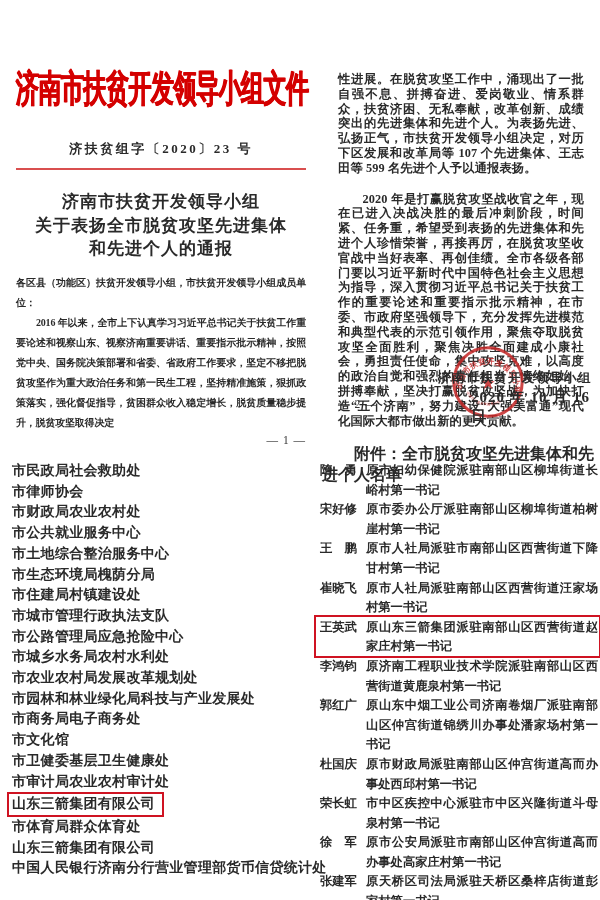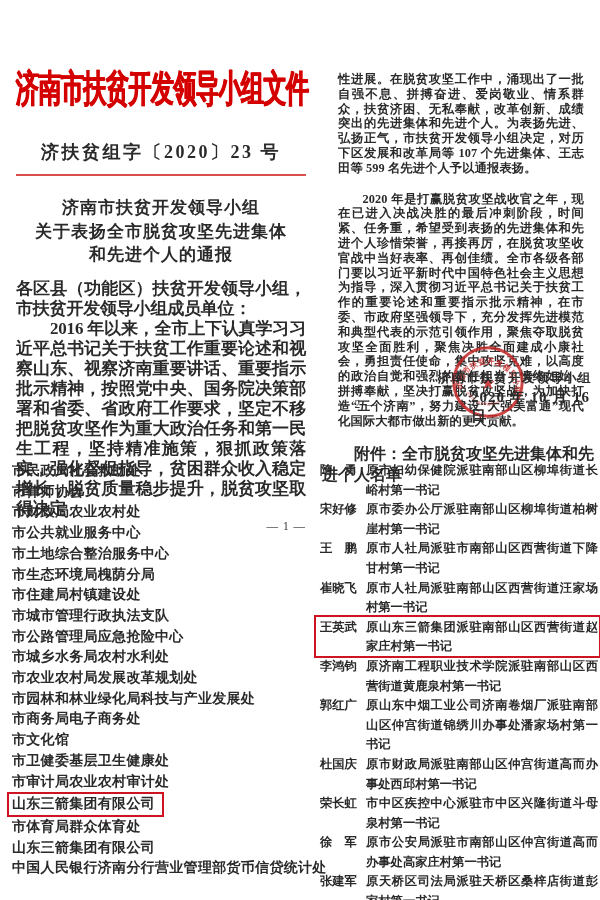--- a/index.html
+++ b/index.html
@@ -13,24 +13,24 @@
 
   
   #page1{left:16px;top:60px;width:290px;height:392px;padding-top:4px;}
   .banner-wrap{height:40px;}
   .banner{
     color:#d40000;font-weight:bold;font-size:23px;text-align:center;white-space:nowrap;
     transform:scaleY(1.62);transform-origin:center top;
     letter-spacing:-0.5px;
     text-shadow:0.6px 0 0 #d40000,-0.6px 0 0 #d40000;
   }
-  .doc-no{margin-top:36px;text-align:center;font-size:18px;font-weight:bold;letter-spacing:2.5px;}
+  .doc-no{margin-top:36px;text-align:center;font-size:13px;font-weight:bold;letter-spacing:2.5px;}
   .red-rule{margin-top:10px;height:2px;background:#d94f4f;}
   .doc-title{margin-top:20px;text-align:center;font-size:17px;font-weight:bold;line-height:23.5px;letter-spacing:1px;}
-  .body1{margin-top:12px;font-size:17px;line-height:20px;text-align:justify;letter-spacing:-0.2px;font-weight:600;}
+  .body1{margin-top:12px;font-size:10px;line-height:20px;text-align:justify;letter-spacing:-0.2px;font-weight:600;}
   .body1 p{margin:0;}
   .indent{text-indent:2em;}
   .pagenum{font-size:11.5px;letter-spacing:1px;color:#333;}
   #page1 .pagenum{text-align:right;margin-top:1px;}
 
   
   #page2{left:322px;top:56px;width:278px;height:404px;border-right:1px solid #f0f0f0;}
   .body2{font-size:12.3px;line-height:14.8px;text-align:justify;letter-spacing:0.1px;font-weight:600;}
   .body2 p{margin:16px;}
   .attachment{margin-top:14px;font-size:16px;font-weight:600;text-indent:2em;}

